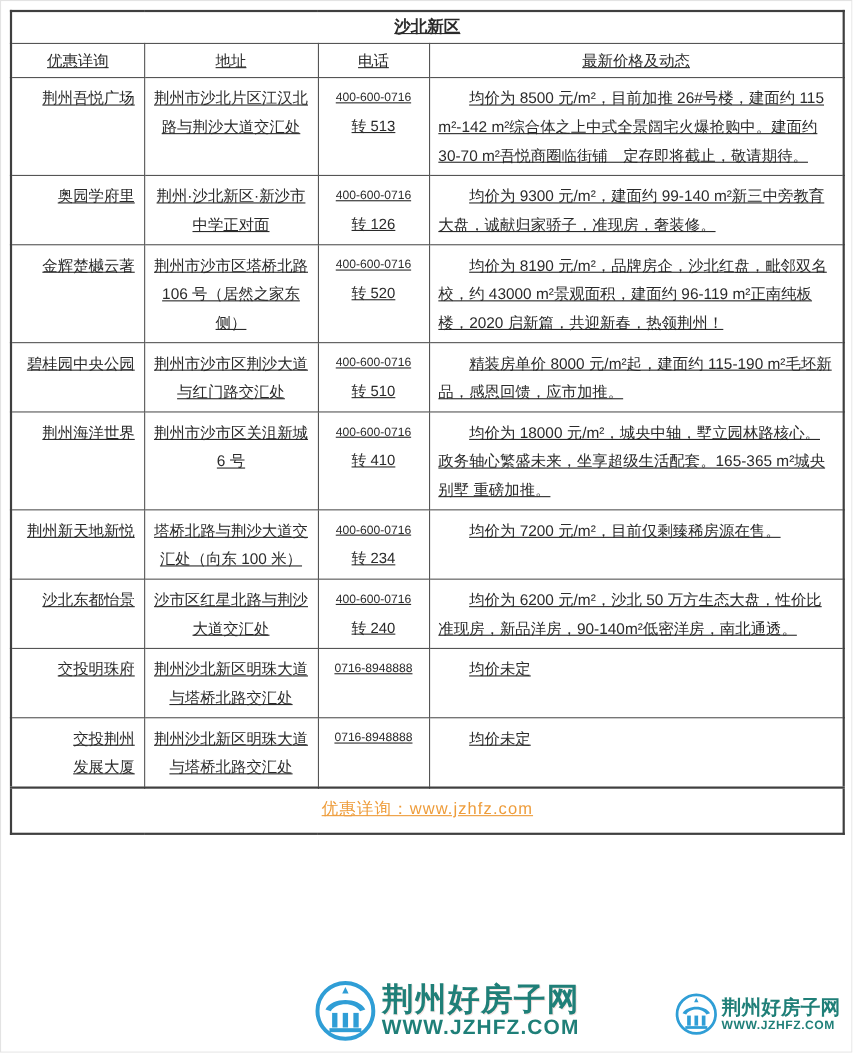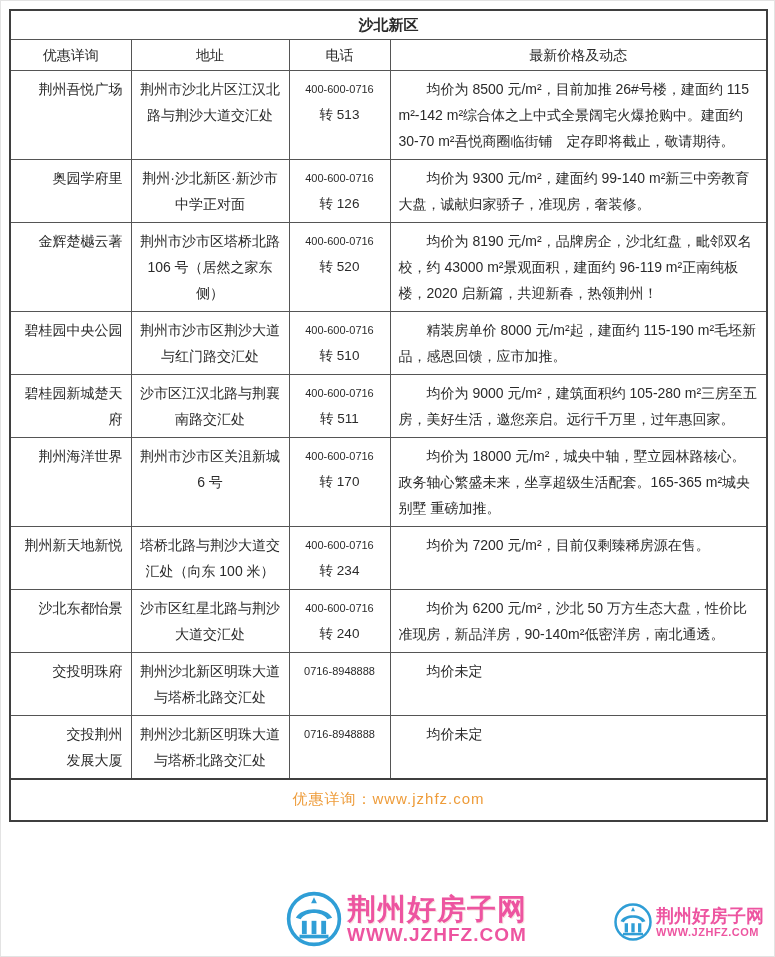--- a/index.html
+++ b/index.html
@@ -20,20 +20,21 @@
     table-layout:fixed;
     border:2px solid #3f3f3f;
   }
   table.listings td{
     border:1px solid #555555;
     vertical-align:top;
     font-size:14px;
     line-height:26px;
     padding:5px 8px 5px 8px;
     overflow:hidden;
+    text-decoration:underline;
   }
   tr.title-row td{
     text-align:center;
     font-weight:bold;
     font-size:15px;
     padding:3px 0 3px 0;
     line-height:22px;
   }
   tr.head-row td{
     text-align:center;
@@ -60,21 +61,21 @@
     color:#ee9c3a;
     font-size:15px;
     letter-spacing:1px;
     padding:6px 0 4px 0;
   }
   
   .wm{
     position:absolute;
     display:flex;
     align-items:center;
-    color:#ec4899;
+    color:#0f766e;
     opacity:0.93;
     pointer-events:none;
   }
   .wm .wm-text{display:flex;flex-direction:column;align-items:flex-start;}
   .wm-center{left:284px;top:889px;}
   .wm-center svg{width:58px;height:58px;margin-right:4px;}
   .wm-center .wm-name{font-size:29px;font-weight:bold;line-height:30px;letter-spacing:1px;text-shadow:1px 1px 0 #d86b5a33;}
   .wm-center .wm-url{font-size:19px;font-weight:bold;line-height:21px;letter-spacing:1px;}
   .wm-right{left:612px;top:901px;}
   .wm-right svg{width:40px;height:40px;margin-right:3px;}
@@ -133,34 +134,25 @@
       <tr class="data-row">
         <td class="c-name">碧桂园中央公园</td>
         <td class="c-addr">荆州市沙市区荆沙大道与红门路交汇处</td>
         <td class="c-phone">
             <span class="ph1">400-600-0716</span>
             <span class="ph2">转 510</span>
           </td>
         <td class="c-info">精装房单价 8000 元/m²起，建面约 115-190 m²毛坯新品，感恩回馈，应市加推。</td>
       </tr>
       <tr class="data-row">
-        <td class="c-name">碧桂园新城楚天府</td>
-        <td class="c-addr">沙市区江汉北路与荆襄南路交汇处</td>
-        <td class="c-phone">
-            <span class="ph1">400-600-0716</span>
-            <span class="ph2">转 511</span>
-          </td>
-        <td class="c-info">均价为 9000 元/m²，建筑面积约 105-280 m²三房至五房，美好生活，邀您亲启。远行千万里，过年惠回家。</td>
-      </tr>
-      <tr class="data-row">
         <td class="c-name">荆州海洋世界</td>
         <td class="c-addr">荆州市沙市区关沮新城 6 号</td>
         <td class="c-phone">
             <span class="ph1">400-600-0716</span>
-            <span class="ph2">转 170</span>
+            <span class="ph2">转 410</span>
           </td>
         <td class="c-info">均价为 18000 元/m²，城央中轴，墅立园林路核心。政务轴心繁盛未来，坐享超级生活配套。165-365 m²城央别墅 重磅加推。</td>
       </tr>
       <tr class="data-row">
         <td class="c-name">荆州新天地新悦</td>
         <td class="c-addr">塔桥北路与荆沙大道交汇处（向东 100 米）</td>
         <td class="c-phone">
             <span class="ph1">400-600-0716</span>
             <span class="ph2">转 234</span>
           </td>

